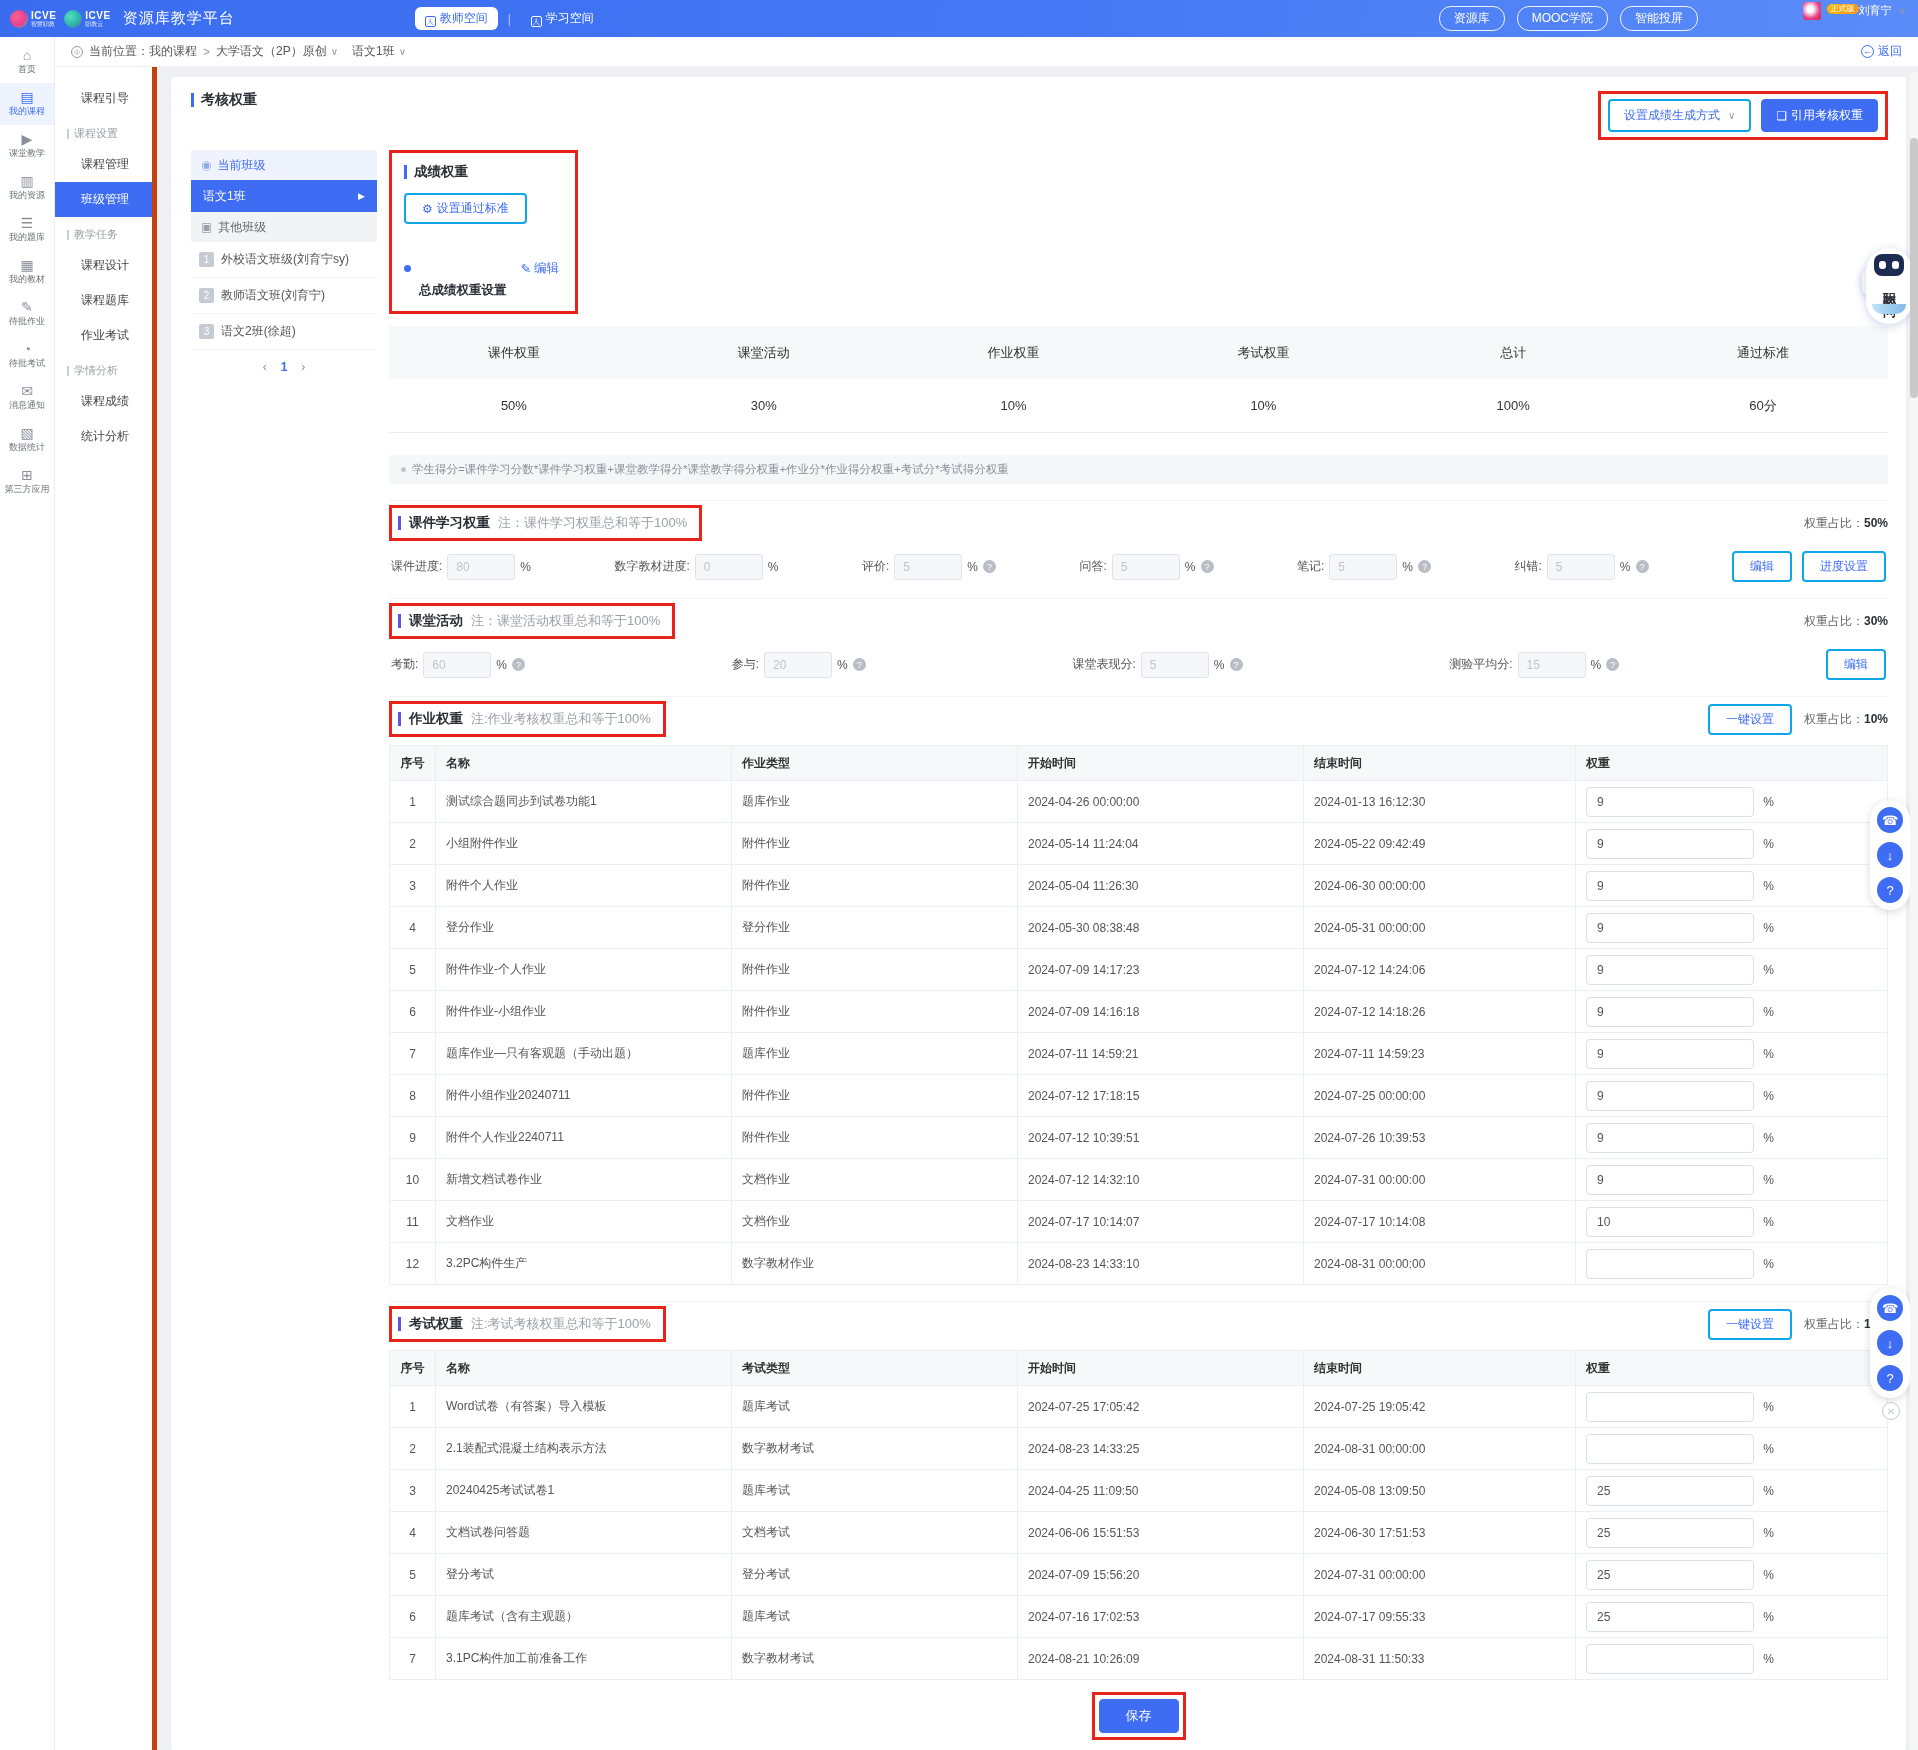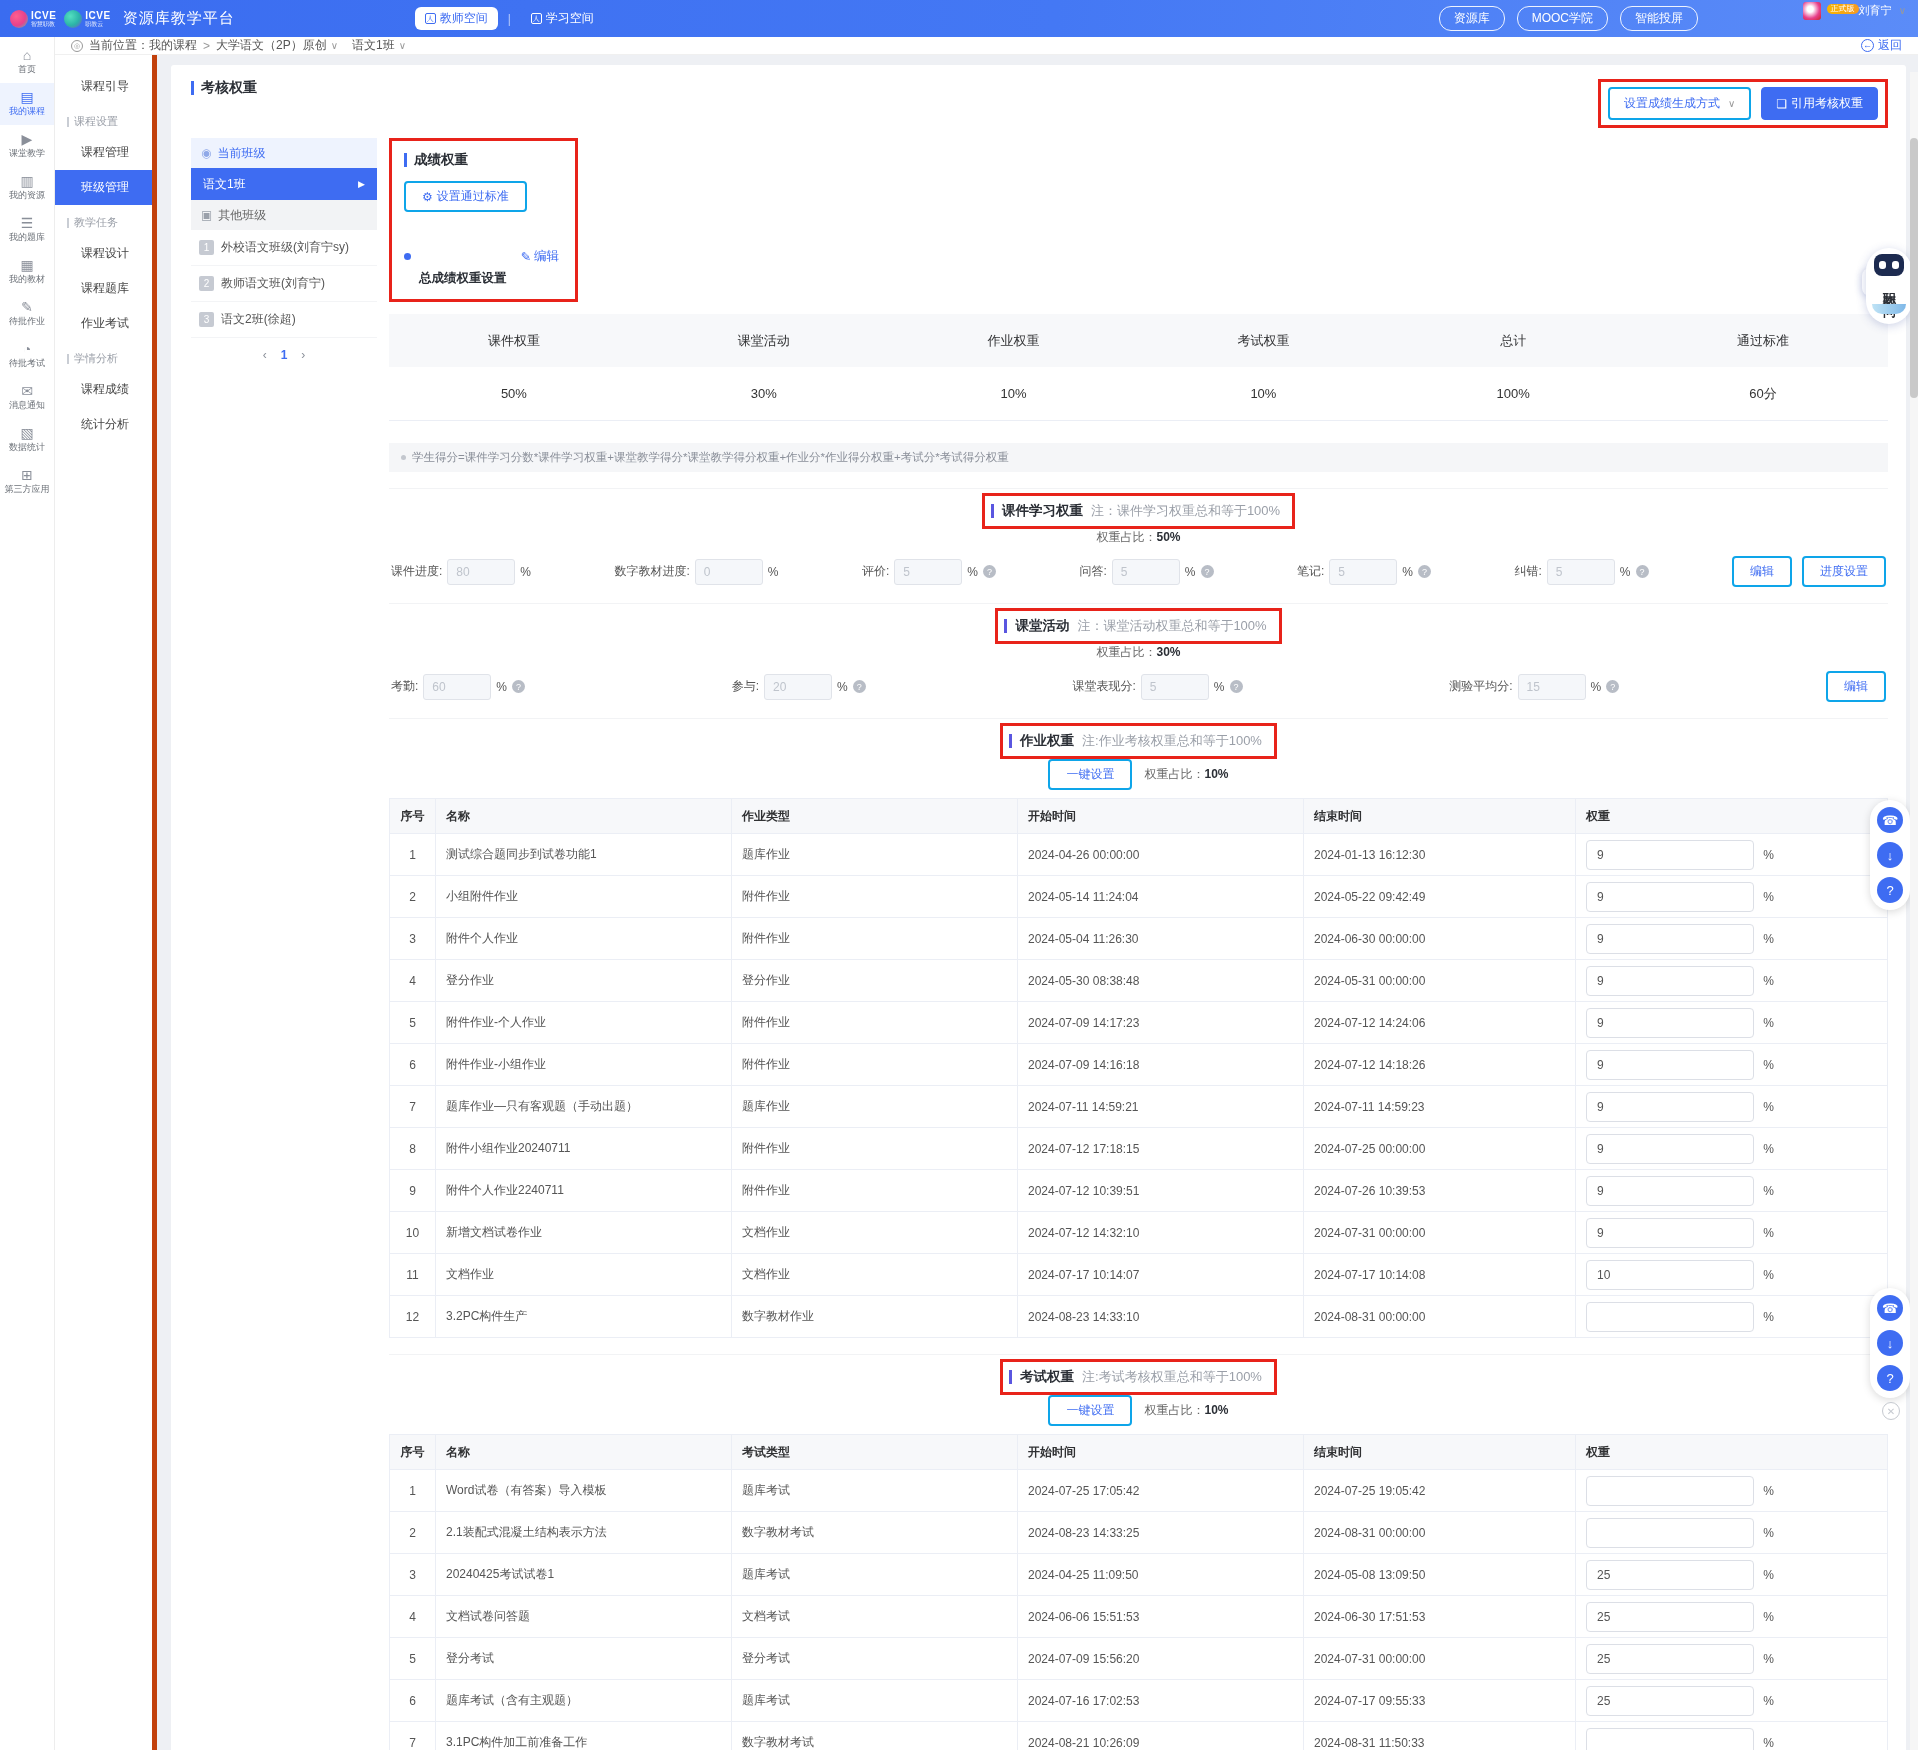--- a/index.html
+++ b/index.html
@@ -11,21 +11,21 @@
             display:flex; align-items:center; color:#fff; padding:0 10px; position:relative; }
   .brand { display:flex; align-items:center; gap:8px; }
   .logo { display:flex; align-items:center; gap:3px; }
   .logo-dot { width:18px; height:18px; border-radius:50%; background:radial-gradient(circle at 35% 35%,#ff5f8f,#e7418c 55%,#3ec7c2); }
   .logo-dot.alt { background:radial-gradient(circle at 35% 35%,#54e0c0,#2bb3a8 55%,#7a4fd0); }
   .logo-txt { line-height:1; }
   .logo-txt b { font-size:10px; display:block; letter-spacing:.5px; }
   .logo-txt i { font-style:normal; font-size:6px; display:block; opacity:.9; }
   .apptitle { font-size:15px; margin-left:4px; letter-spacing:1px; }
   .topnav { display:flex; align-items:center; gap:10px; margin-left:180px; }
-  .pill { display:flex; align-items:center; gap:4px; padding:3px 10px; border-radius:6px; cursor:pointer; font-size:12px; }
+  .pill { display:flex; align-items:flex-end; gap:4px; padding:3px 10px; border-radius:6px; cursor:pointer; font-size:12px; }
   .pill .mini-ic { width:11px; height:11px; border:1px solid currentColor; border-radius:2px; font-size:7px; line-height:10px; text-align:center; display:inline-block; }
   .pill.active { background:#fff; color:#3e6cf2; }
   .topnav .vsep { opacity:.6; }
   .topactions { display:flex; gap:12px; margin-left:auto; margin-right:210px; }
   .action-pill { border:1px solid rgba(255,255,255,.9); border-radius:12px; padding:3px 14px; cursor:pointer; }
   .topuser { position:absolute; right:12px; top:2px; display:flex; align-items:center; gap:6px; }
   .avatar { width:18px; height:18px; border-radius:3px; background:radial-gradient(circle at 40% 40%,#fff 20%,#e7418c 60%,#c22); }
   .user-col { display:flex; flex-direction:row; align-items:flex-start; line-height:1.2; }
   .badge-official { background:linear-gradient(90deg,#f8b500,#f59a23); color:#fff; font-size:8px; padding:0 4px; border-radius:6px; }
   .user-name { font-size:11px; }
@@ -99,21 +99,21 @@
   .sum-row { display:grid; grid-template-columns:repeat(6,1fr); }
   .sum-row.h { background:#f7f8fa; }
   .sum-cell { height:53px; display:flex; align-items:center; justify-content:center; font-size:13px; color:#303133; }
   .sum-row.v { border-bottom:1px solid #ebeef5; }
   .sum-row.v .sum-cell { color:#333; }
 
   .formula-bar { margin-top:22px; background:#f5f6f8; padding:7px 12px; color:#8a8f99; font-size:11.5px; display:flex; align-items:center; gap:6px; }
   .gray-dot { width:5px; height:5px; border-radius:50%; background:#c3c7ce; flex:none; }
 
   .w-section { margin-top:16px; padding-top:4px; border-top:1px solid #f2f3f5; }
-  .w-title-row { display:flex; align-items:center; justify-content:space-between;flex-direction:column; }
+  .w-title-row { display:flex; align-items:center; justify-content:space-between; }
   .w-title { display:inline-flex; align-items:center; gap:8px; padding:6px 12px 6px 6px; }
   .w-title .tbar { background:#5a56e0; }
   .w-title b { font-size:13.5px; color:#2b2f36; }
   .w-note { color:#9a9fa8; font-size:13px; }
   .ratio { color:#666; font-size:12px; }
   .ratio b { color:#2b2f36; }
   .w-right { display:flex; align-items:center; gap:12px; }
 
   .fields-row { display:flex; align-items:center; justify-content:space-between; margin:10px 2px 6px; }
   .field { display:flex; align-items:center; gap:5px; color:#555; }

